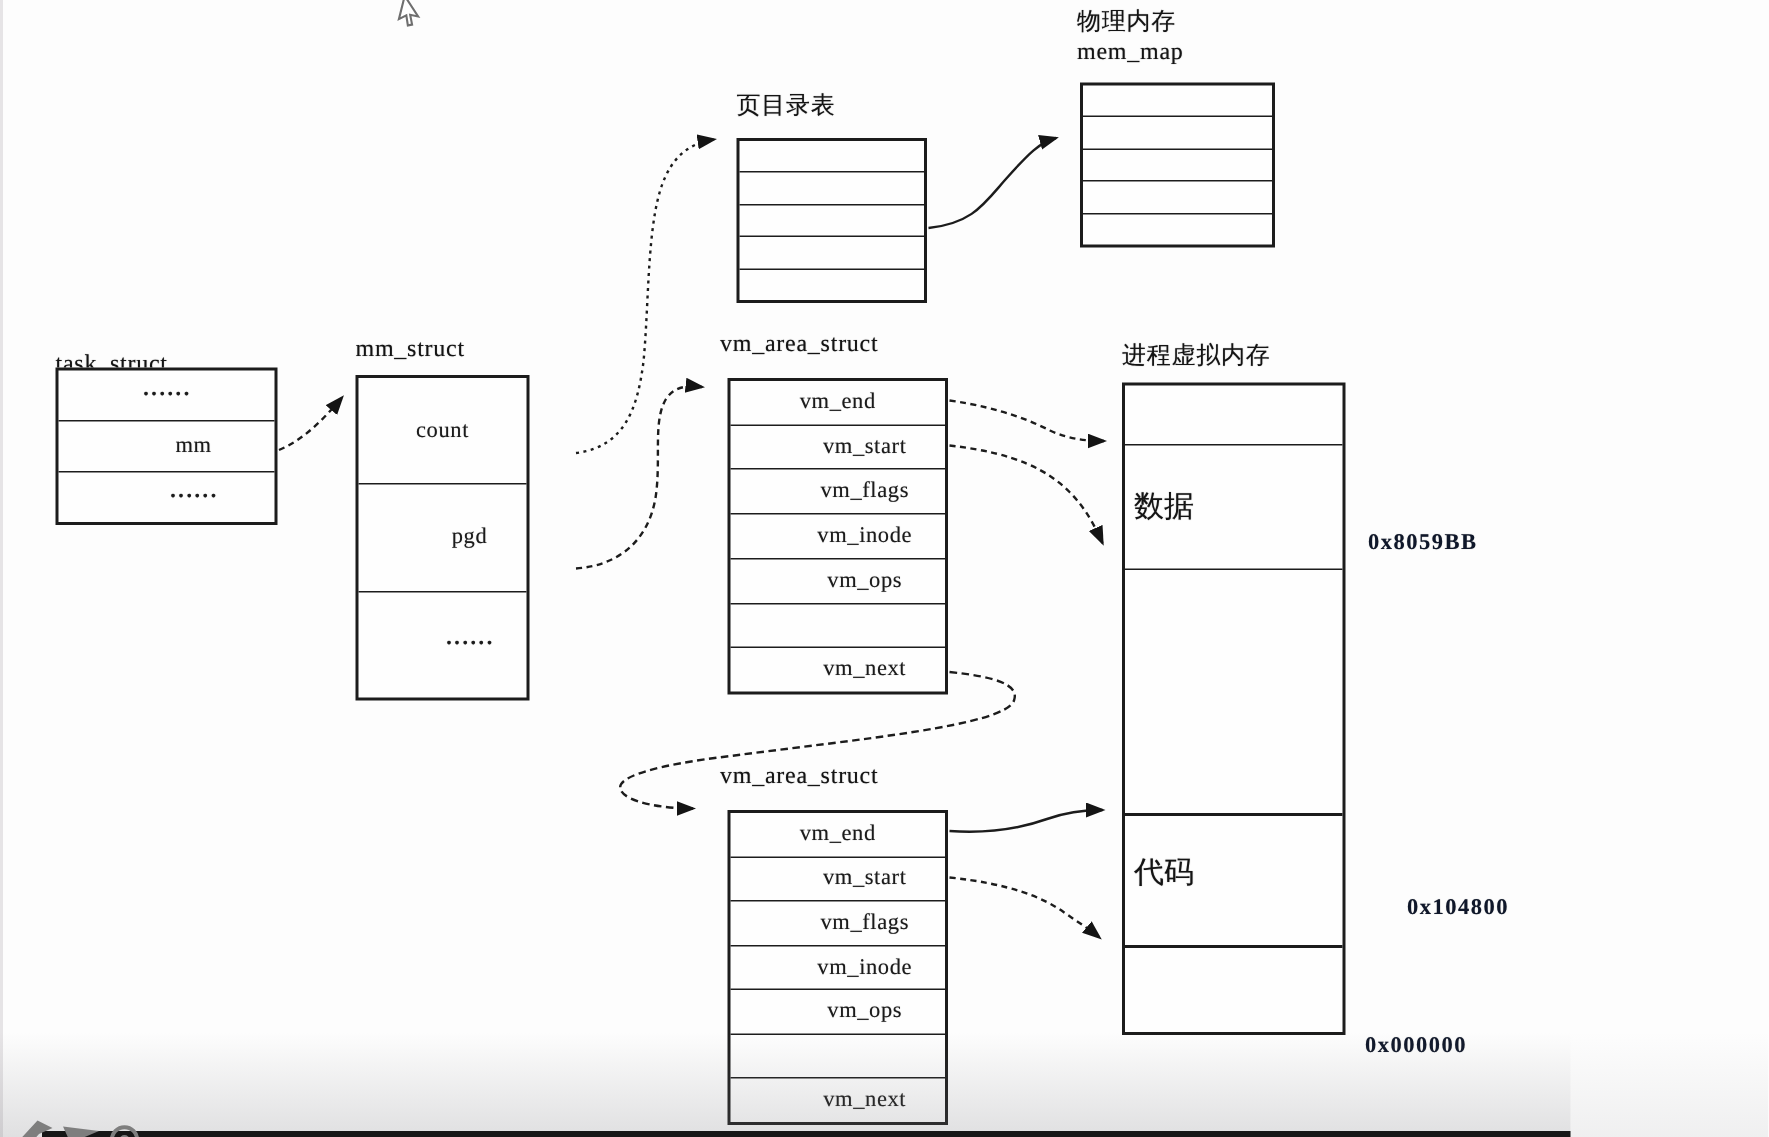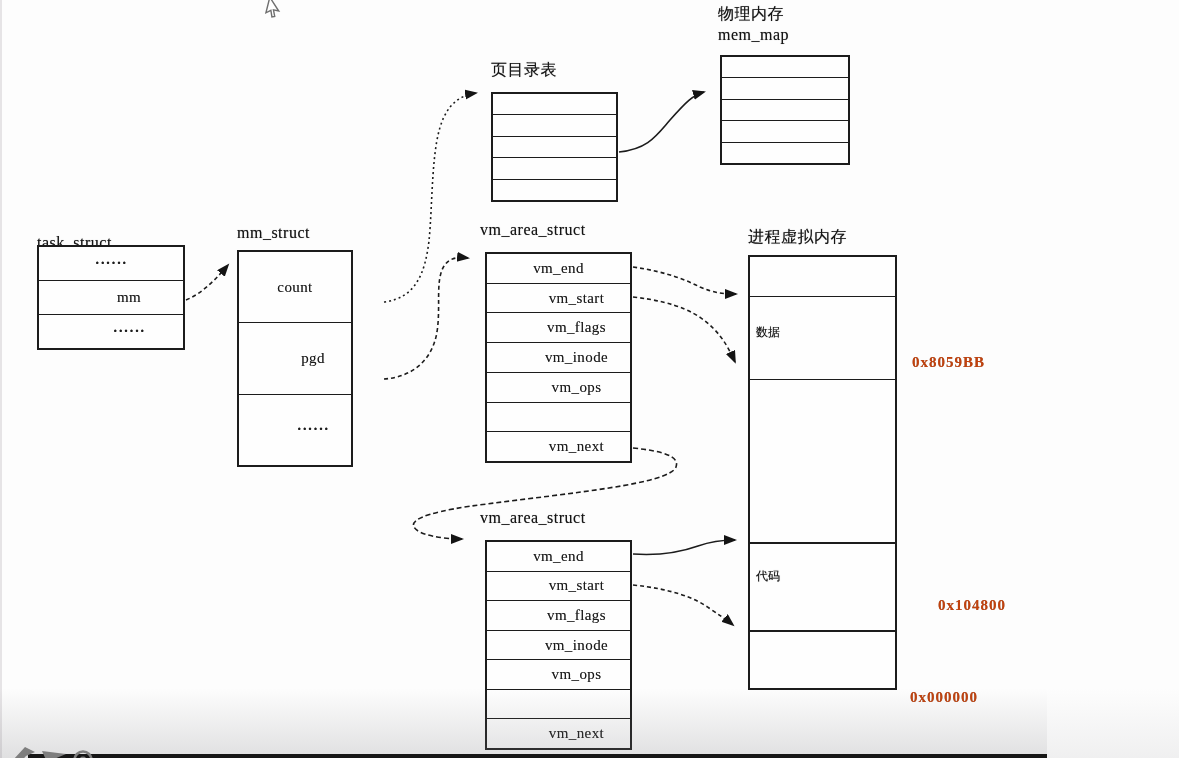--- a/index.html
+++ b/index.html
@@ -12,22 +12,22 @@
        display:flex;flex-direction:column;box-sizing:border-box;}
   .tbl .row{flex:1;display:flex;align-items:center;justify-content:center;
        font-size:15px;letter-spacing:.4px;color:#1b1b1b;
        text-shadow:0 0 .6px rgba(0,0,0,.45);}
   .tbl .row + .row{border-top:1.5px solid #1c1c1c;padding-left:36px;}
   .dots{font-weight:bold;letter-spacing:1px;}
   
   .lbl{position:absolute;text-align:left;font-size:16px;color:#141414;
        letter-spacing:.5px;text-shadow:0 0 .7px rgba(0,0,0,.5);white-space:nowrap;}
   .addr{position:absolute;font-size:15px;font-weight:600;letter-spacing:1px;
-       color:#c2410c;text-shadow:0 0 .6px rgba(0,0,0,.4);white-space:nowrap;}
-  .seg-lbl{position:absolute;font-size:12px;color:#141414;
+       color:#0f172a;text-shadow:0 0 .6px rgba(0,0,0,.4);white-space:nowrap;}
+  .seg-lbl{position:absolute;font-size:20px;color:#141414;
        text-shadow:0 0 .7px rgba(0,0,0,.5);white-space:nowrap;}
   
   .vline{position:absolute;left:0;width:100%;background:#1c1c1c;}
   
   .left-edge{position:absolute;left:0;top:0;width:2px;height:758px;background:#e6e4e6;}
   .bottom-fade{position:absolute;left:0;top:688px;width:1047px;height:70px;
        background:linear-gradient(to bottom,rgba(120,120,125,0) 0%,rgba(120,120,125,.22) 100%);}
   .right-fade{position:absolute;left:1047px;top:688px;width:132px;height:70px;
        background:linear-gradient(to bottom,rgba(120,120,125,0) 0%,rgba(120,120,125,.10) 100%);}
   .bottom-bar{position:absolute;left:28px;top:754px;width:1019px;height:4px;background:#161616;}

